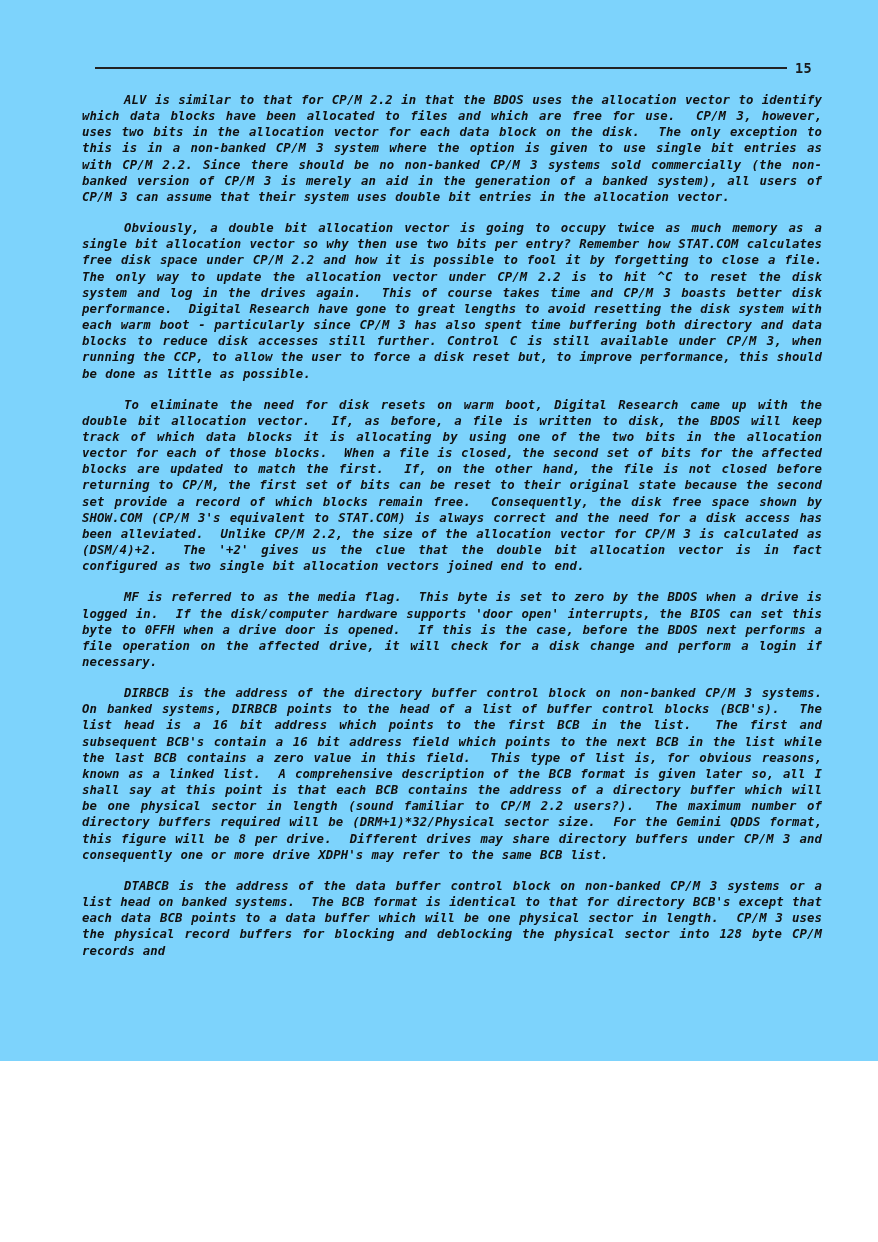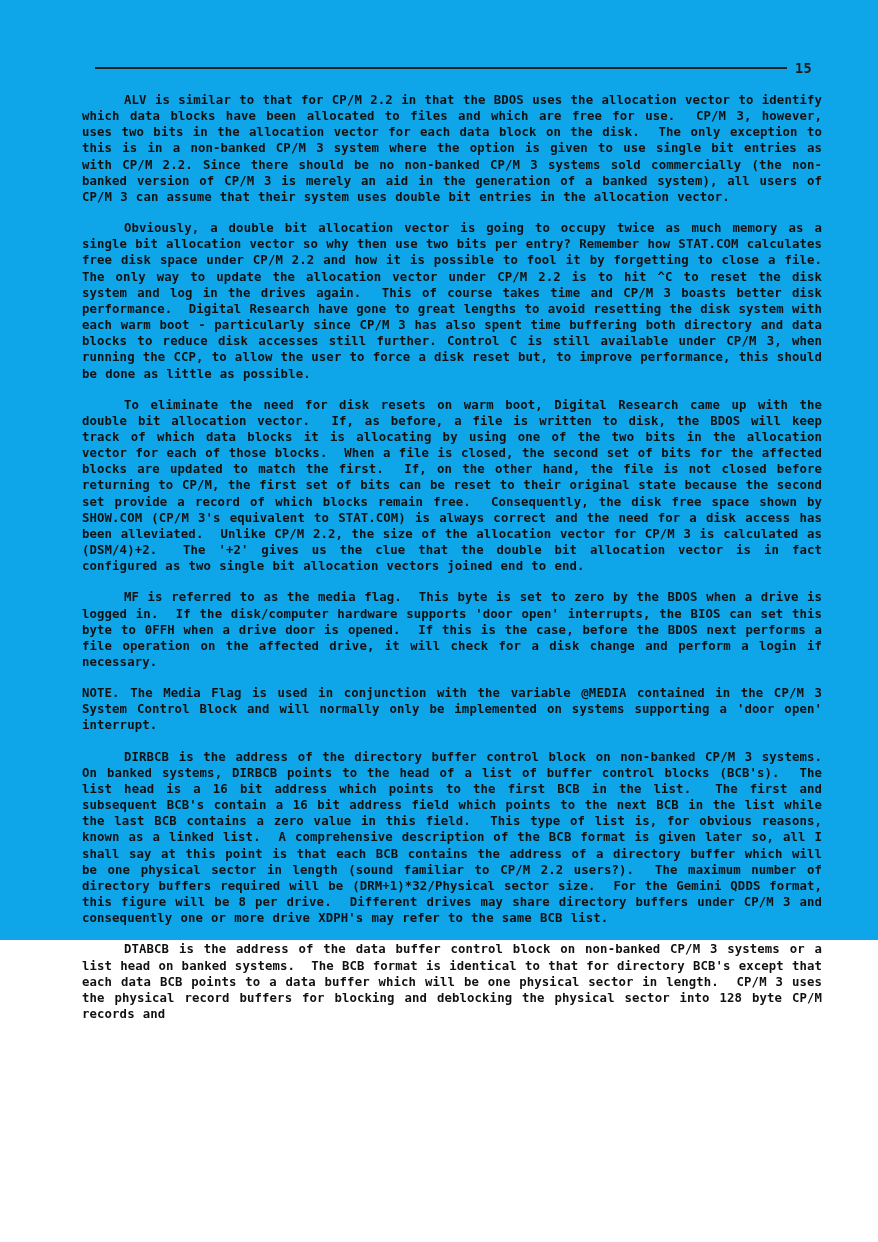--- a/index.html
+++ b/index.html
@@ -15,22 +15,22 @@
     font-family: "DejaVu Sans Mono", "Liberation Mono", monospace;
     color: #1a1a1a;
     -webkit-font-smoothing: none;
   }
 
   .page {
     position: absolute;
     left: 0;
     top: 0;
     width: 878px;
-    height: 940px;
-    background: #0ea5e9;
+    height: 1061px;
+    background: #7dd3fc;
   }
 
   
   .header {
     position: absolute;
     left: 0;
     top: 56px;
     width: 878px;
     height: 26px;
     display: flex;
@@ -54,20 +54,21 @@
     line-height: 20px;
     color: #1a1a1a;
   }
 
   
   .content {
     position: absolute;
     left: 82px;
     top: 92px;
     width: 740px;
+    font-style: italic;
   }
 
   p.para {
     margin: 0 0 15px 0;
     font-size: 12.3px;
     line-height: 16.15px;
     letter-spacing: 0.12px;
     word-spacing: 0.6px;
     font-weight: bold;
     text-align: justify;
@@ -87,18 +88,17 @@
   <div class="header">
     <div class="header-rule"></div>
     <div class="page-number">15</div>
   </div>
 
   <div class="content">
     <p class="para indent">ALV is similar to that for CP/M 2.2 in that the BDOS uses the allocation vector to identify which data blocks have been allocated to files and which are free for use.  CP/M 3, however, uses two bits in the allocation vector for each data block on the disk.  The only exception to this is in a non-banked CP/M 3 system where the option is given to use single bit entries as with CP/M 2.2. Since there should be no non-banked CP/M 3 systems sold commercially (the non-banked version of CP/M 3 is merely an aid in the generation of a banked system), all users of CP/M 3 can assume that their system uses double bit entries in the allocation vector.</p>
     <p class="para indent">Obviously, a double bit allocation vector is going to occupy twice as much memory as a single bit allocation vector so why then use two bits per entry? Remember how STAT.COM calculates free disk space under CP/M 2.2 and how it is possible to fool it by forgetting to close a file.  The only way to update the allocation vector under CP/M 2.2 is to hit ^C to reset the disk system and log in the drives again.  This of course takes time and CP/M 3 boasts better disk performance.  Digital Research have gone to great lengths to avoid resetting the disk system with each warm boot - particularly since CP/M 3 has also spent time buffering both directory and data blocks to reduce disk accesses still further. Control C is still available under CP/M 3, when running the CCP, to allow the user to force a disk reset but, to improve performance, this should be done as little as possible.</p>
     <p class="para indent">To eliminate the need for disk resets on warm boot, Digital Research came up with the double bit allocation vector.  If, as before, a file is written to disk, the BDOS will keep track of which data blocks it is allocating by using one of the two bits in the allocation vector for each of those blocks.  When a file is closed, the second set of bits for the affected blocks are updated to match the first.  If, on the other hand, the file is not closed before returning to CP/M, the first set of bits can be reset to their original state because the second set provide a record of which blocks remain free.  Consequently, the disk free space shown by SHOW.COM (CP/M 3's equivalent to STAT.COM) is always correct and the need for a disk access has been alleviated.  Unlike CP/M 2.2, the size of the allocation vector for CP/M 3 is calculated as (DSM/4)+2.  The '+2' gives us the clue that the double bit allocation vector is in fact configured as two single bit allocation vectors joined end to end.</p>
     <p class="para indent">MF is referred to as the media flag.  This byte is set to zero by the BDOS when a drive is logged in.  If the disk/computer hardware supports 'door open' interrupts, the BIOS can set this byte to 0FFH when a drive door is opened.  If this is the case, before the BDOS next performs a file operation on the affected drive, it will check for a disk change and perform a login if necessary.</p>
-    <p class="para noindent">NOTE. The Media Flag is used in conjunction with the variable @MEDIA contained in the CP/M 3 System Control Block and will normally only be implemented on systems supporting a 'door open' interrupt.</p>
     <p class="para indent">DIRBCB is the address of the directory buffer control block on non-banked CP/M 3 systems.  On banked systems, DIRBCB points to the head of a list of buffer control blocks (BCB's).  The list head is a 16 bit address which points to the first BCB in the list.  The first and subsequent BCB's contain a 16 bit address field which points to the next BCB in the list while the last BCB contains a zero value in this field.  This type of list is, for obvious reasons, known as a linked list.  A comprehensive description of the BCB format is given later so, all I shall say at this point is that each BCB contains the address of a directory buffer which will be one physical sector in length (sound familiar to CP/M 2.2 users?).  The maximum number of directory buffers required will be (DRM+1)*32/Physical sector size.  For the Gemini QDDS format, this figure will be 8 per drive.  Different drives may share directory buffers under CP/M 3 and consequently one or more drive XDPH's may refer to the same BCB list.</p>
     <p class="para indent last">DTABCB is the address of the data buffer control block on non-banked CP/M 3 systems or a list head on banked systems.  The BCB format is identical to that for directory BCB's except that each data BCB points to a data buffer which will be one physical sector in length.  CP/M 3 uses the physical record buffers for blocking and deblocking the physical sector into 128 byte CP/M records and</p>
   </div>
 
 </div>
 
 </body></html>

